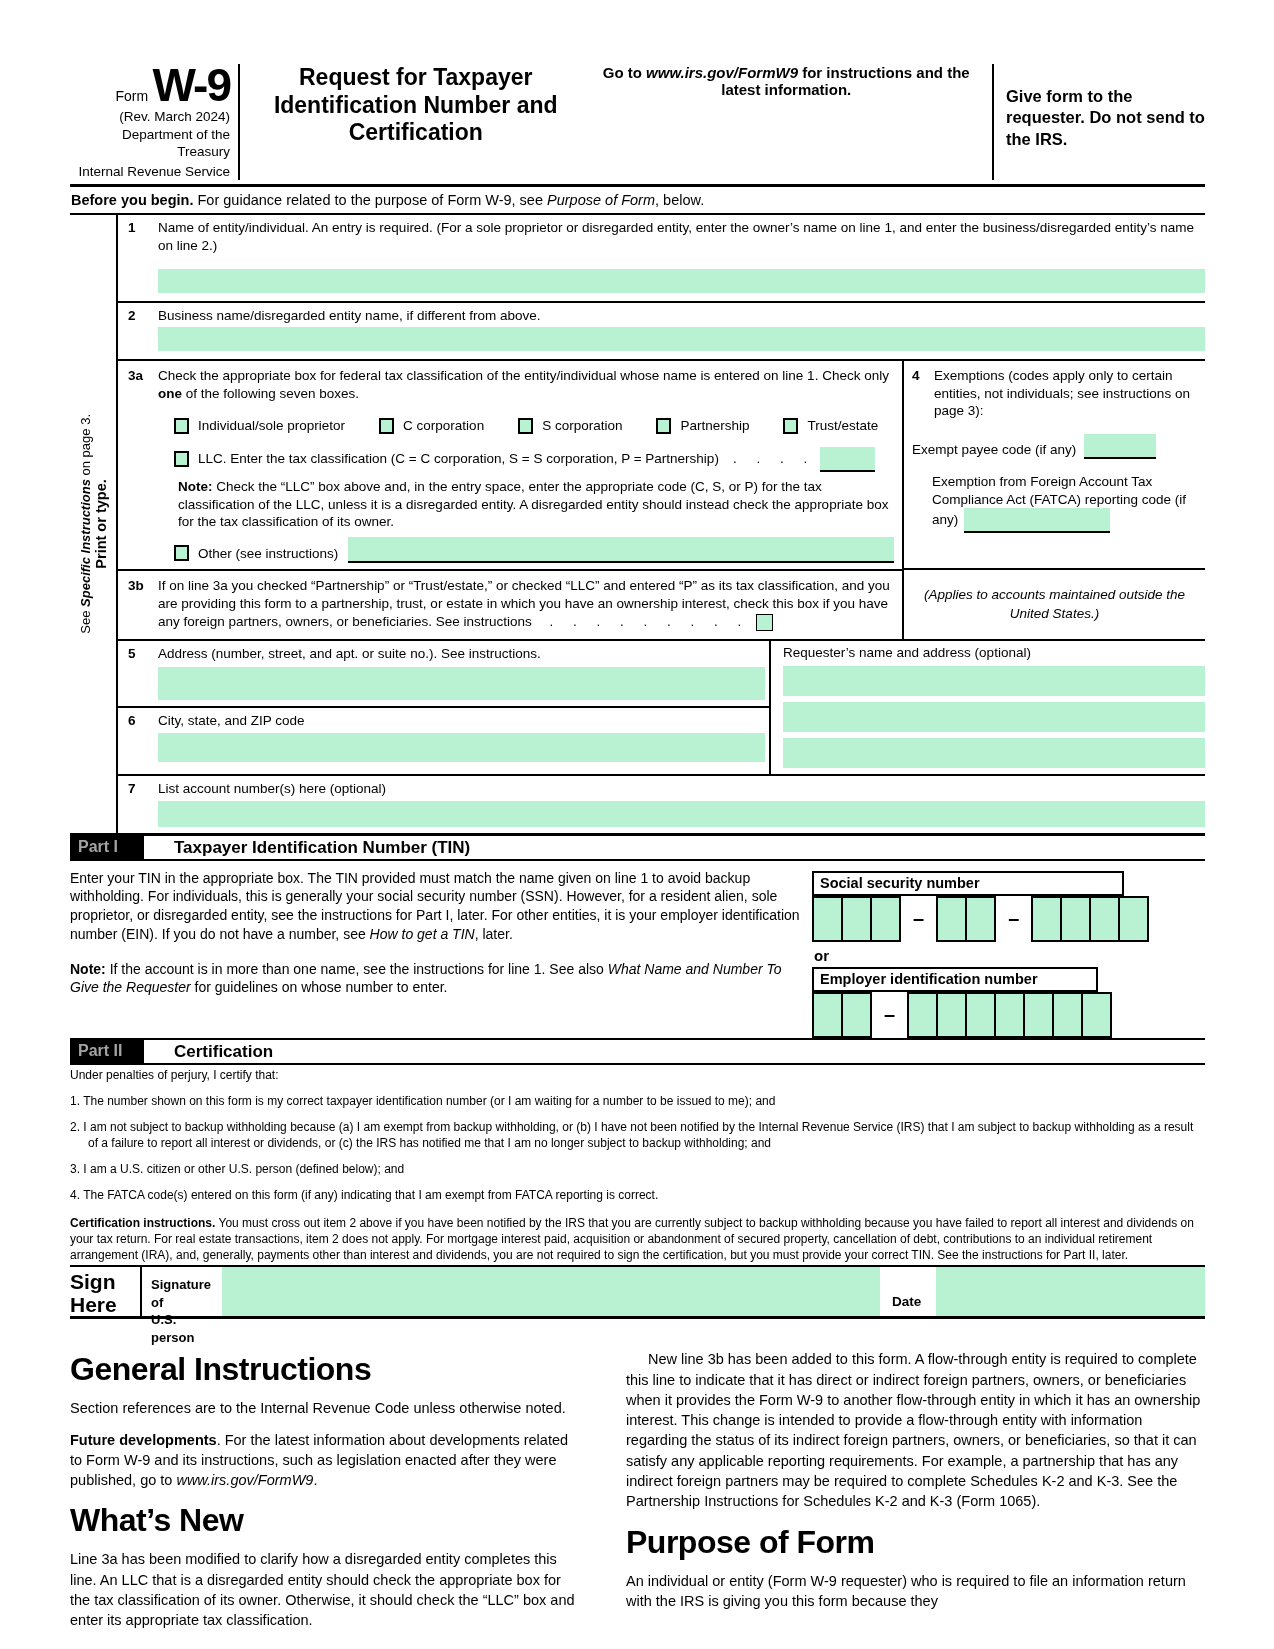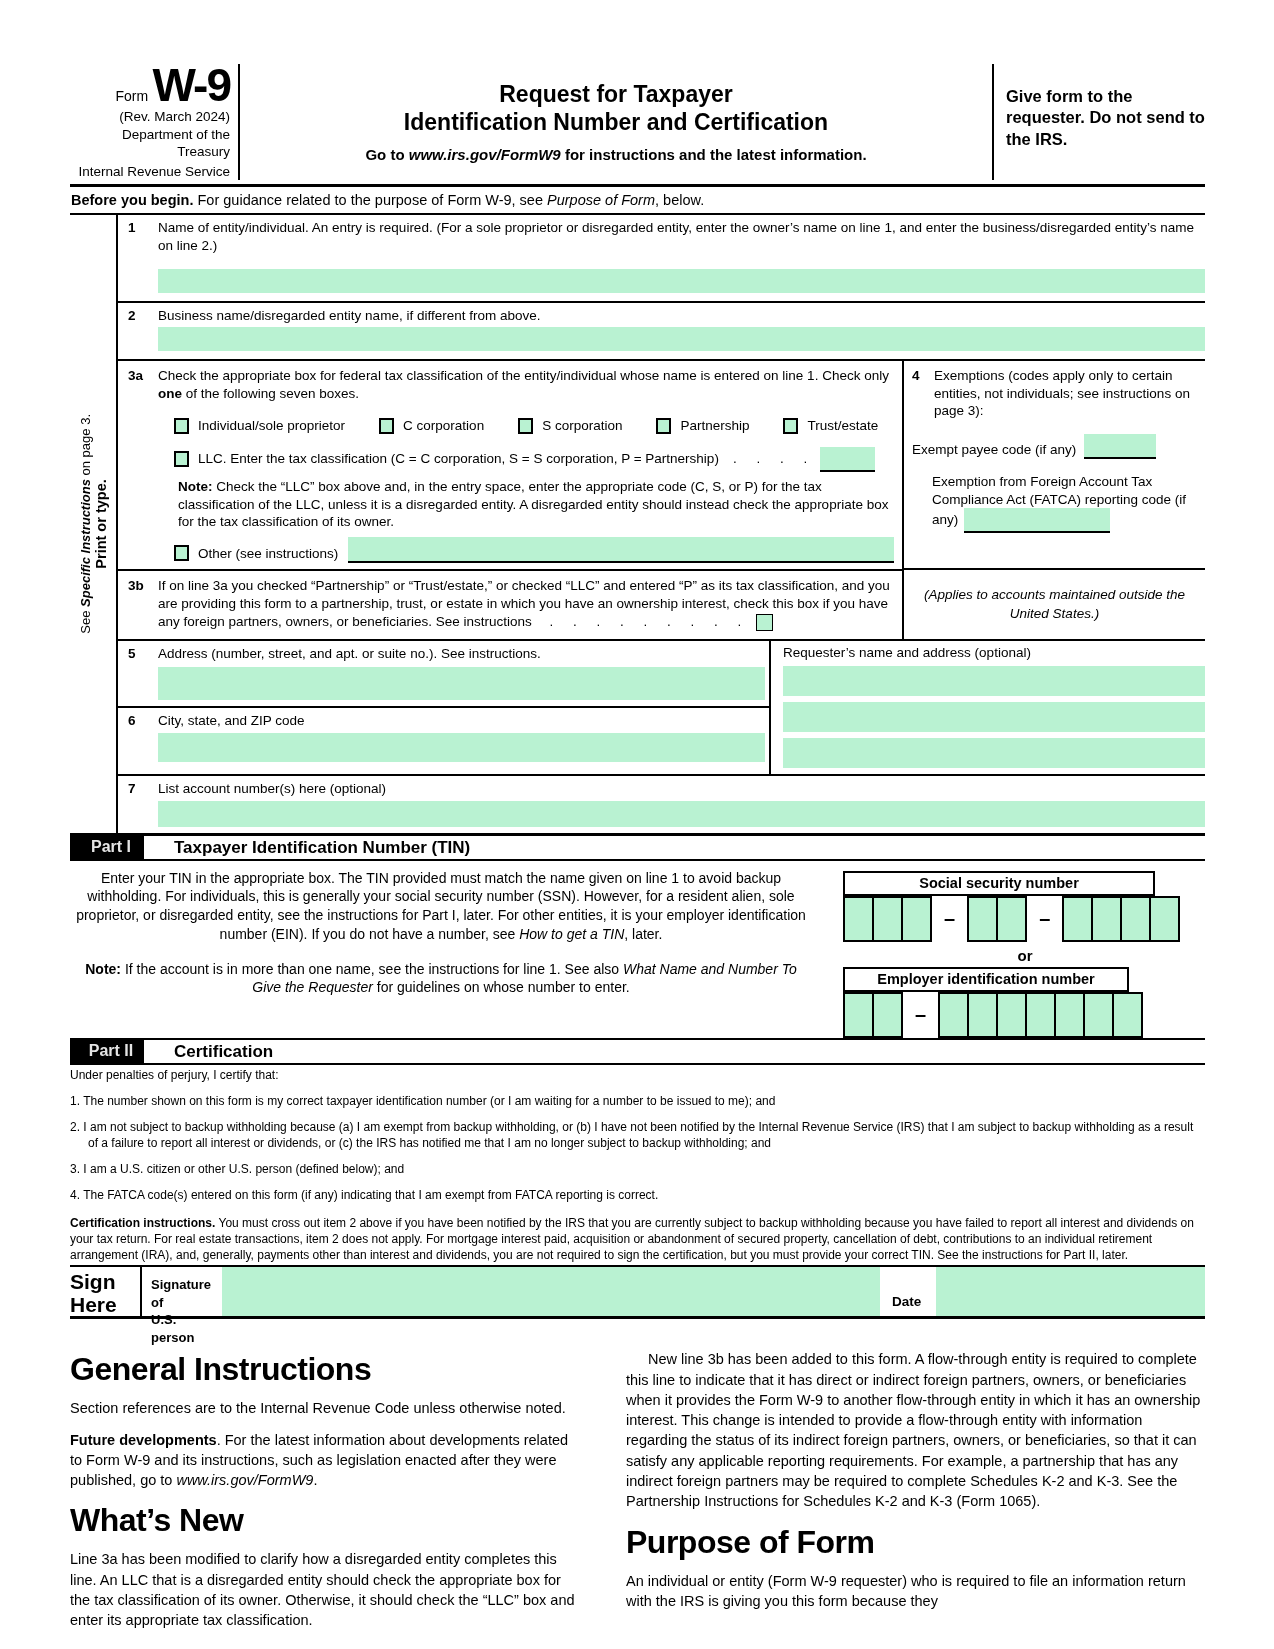--- a/index.html
+++ b/index.html
@@ -7,21 +7,21 @@
   body { background:#e8e8e8; font-family:"Liberation Sans", sans-serif; color:#000; }
   .page { width:1274px; min-height:1649px; background:#fff; padding:64px 69px 30px 70px; position:relative; }
 
   
   .header { display:flex; align-items:stretch; border-bottom:3px solid #000; padding-bottom:4px; }
   .hdr-left { width:170px; border-right:2px solid #000; padding:2px 8px 0 0;text-align:right; }
   .form-word { font-size:14px; }
   .w9 { font-size:46px; font-weight:bold; letter-spacing:-2px; line-height:.85; }
   .rev { font-size:13.5px; margin-top:4px; }
   .dept { font-size:13.5px; line-height:1.28; margin-top:2px; }
-  .hdr-center { flex:1; display:flex; flex-direction:column; justify-content:center; text-align:center; gap:9px; padding:0 10px; }
+  .hdr-center { flex:1; display:flex; flex-direction:row; justify-content:center; text-align:center; gap:9px; padding:0 10px; }
   .title { font-size:23px; font-weight:bold; line-height:1.2; }
   .goto { font-size:15px; font-weight:bold; }
   .hdr-right { width:213px; border-left:2px solid #000; padding:22px 0 0 12px; font-weight:bold; font-size:16.5px; line-height:1.3; }
 
   .before { font-size:14.5px; padding:5px 0 5px 1px; }
 
   
   .mainbox { display:flex; border-top:2px solid #000; }
   .side { width:46px; display:flex; align-items:center; justify-content:center; }
   .vert { writing-mode:vertical-lr; transform:rotate(180deg); text-align:center; }
@@ -71,25 +71,25 @@
   .bar5 { height:33px; margin-top:4px; }
   .bar6 { height:29px; margin-top:4px; }
   .right56 { width:436px; border-left:2px solid #000; padding:4px 0 6px 12px; font-size:13.5px; }
   .reqbar { height:30px; background:var(--green); margin-top:6px; }
 
   .r7 { display:flex; padding:4px 0 6px 10px; border-bottom:0; }
   .bar7 { height:26px; margin-top:3px; }
 
   
   .part-hdr { display:flex; align-items:stretch; border-top:3px solid #000; border-bottom:2px solid #000; }
-  .part-badge { background:#000; color:#e5e5e5; font-weight:bold; font-size:16px; padding:2px 0 3px 8px; width:74px;text-align:center; }
+  .part-badge { background:#000; color:#a3a3a3; font-weight:bold; font-size:16px; padding:2px 0 3px 8px; width:74px; }
   .part-title { font-weight:bold; font-size:17px; padding:2px 0 0 30px; }
 
   
-  .p1body { display:flex; gap:31px; padding-top:8px;text-align:center; }
+  .p1body { display:flex; gap:0; padding-top:8px; }
   .p1left { flex:0 0 742px; font-size:14px; line-height:1.34; }
   .p1left p { margin-bottom:16px; }
   .p1right { flex:1; padding-top:2px; }
   .tin-hdr { border:2px solid #000; font-weight:bold; font-size:14.5px; padding:2px 6px 3px 6px; width:312px; }
   .tin-hdr.ein { width:286px; }
   .cells { display:flex; align-items:center; margin-top:0; }
   .cell { width:31px; height:46px; background:var(--green); border:2px solid #000; margin-right:-2px; }
   .tin-dash { font-weight:bold; font-size:20px; margin:0 12px 0 14px; }
   .or { font-weight:bold; font-size:15px; margin:5px 0 3px 2px; }
 

